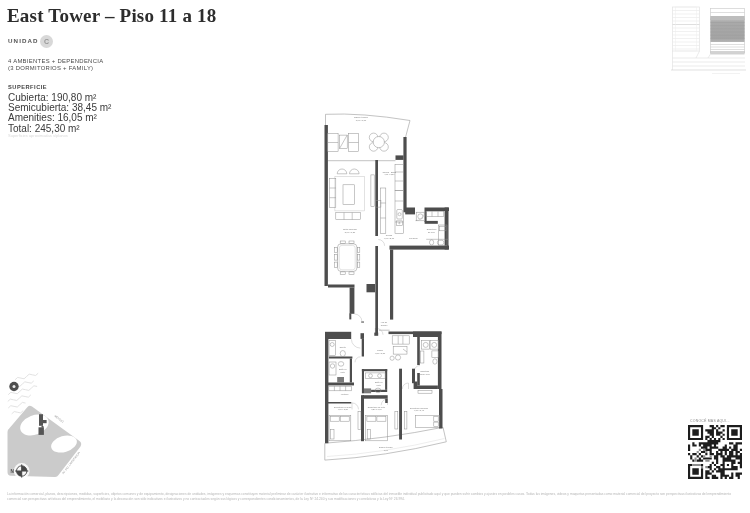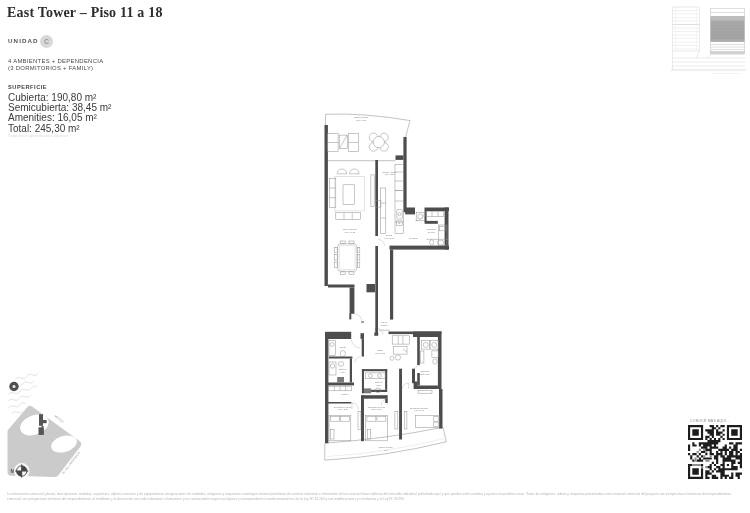--- a/index.html
+++ b/index.html
@@ -1,18 +1,18 @@
 <!DOCTYPE html>
 <html><head>
 <meta charset="utf-8">
 <style>
   html,body{margin:0;padding:0;background:#fff;width:750px;height:513px;overflow:hidden;}
   body{font-family:"Liberation Sans",sans-serif;position:relative;}
   .abs{position:absolute;}
-  #title{left:7px;top:4.5px;font-family:"Liberation Serif",serif;font-weight:bold;font-size:14px;color:#2d2d2d;letter-spacing:0.2px;}
+  #title{left:7px;top:4.5px;font-family:"Liberation Serif",serif;font-weight:bold;font-size:19px;color:#2d2d2d;letter-spacing:0.2px;}
   #unidad{left:8px;top:37px;font-size:6.2px;color:#555;letter-spacing:1.1px;font-weight:bold;}
   #badge{left:40px;top:35px;width:13px;height:13px;border-radius:50%;background:#d8d8d8;color:#979797;font-size:7px;font-weight:bold;text-align:center;line-height:13px;}
   #amb{left:8px;top:58px;font-size:5.9px;color:#4a4a4a;letter-spacing:0.3px;line-height:6.6px;}
   #sup{left:8px;top:84px;font-size:5.7px;color:#444;letter-spacing:0.5px;font-weight:bold;}
   #supitems{left:8px;top:93px;font-size:10px;color:#3a3a3a;line-height:10.2px;}
   #supfaint{left:8px;top:132.5px;font-size:4px;color:#d9d9d9;}
   #conoce{left:690px;top:419px;white-space:nowrap;font-size:7px;color:#8a8a8a;letter-spacing:0.4px;transform:scale(0.5);transform-origin:0 0;}
   #discl{left:7px;top:491.5px;width:1480px;font-size:6.6px;color:#b5b5b5;transform:scale(0.5);transform-origin:0 0;line-height:8.6px;}
 </style>
 </head>

